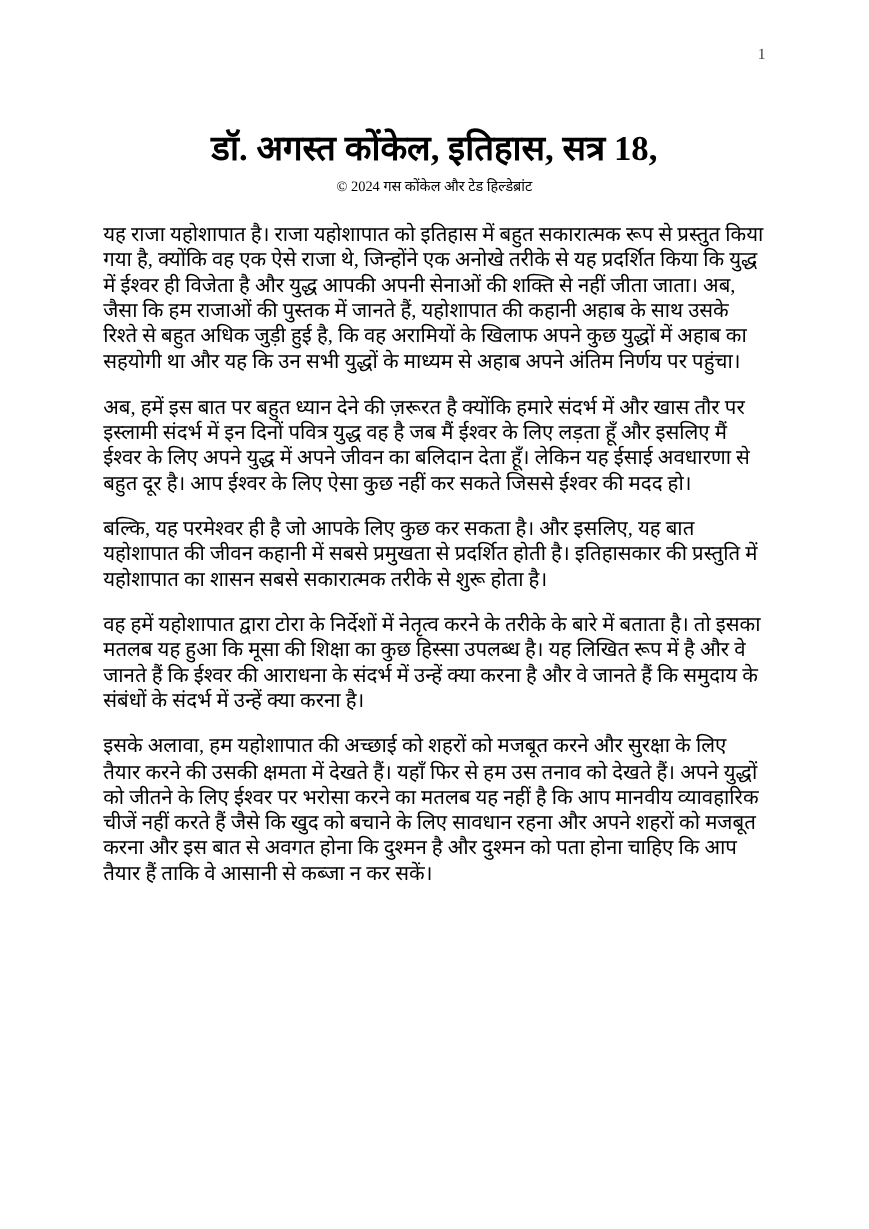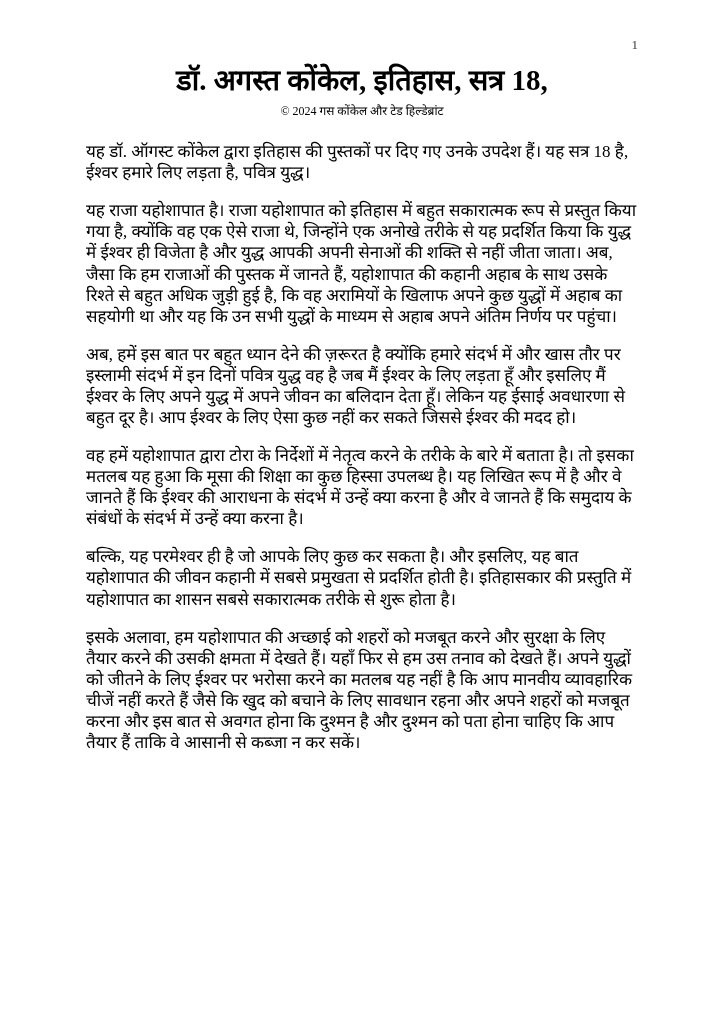--- a/index.html
+++ b/index.html
@@ -21,21 +21,21 @@
   }
   .page-number {
     position: absolute;
     top: 38px;
     right: 86px;
     font-size: 13px;
     color: #3a3a3a;
     line-height: 1;
   }
   .doc-header {
-    padding-top: 64px;
+    padding-top: 108px;
     text-align: center;
   }
   .doc-title {
     margin: 0;
     font-size: 29px;
     font-weight: bold;
     line-height: 1.13;
     letter-spacing: 0px;
   }
   .doc-title .title-line {
@@ -65,21 +65,20 @@
   <div class="page-number">1</div>
 
   <header class="doc-header">
     <h1 class="doc-title">
       <span class="title-line">डॉ. अगस्त कोंकेल, इतिहास, सत्र 18,</span>
     </h1>
     <div class="doc-copyright">© 2024 गस कोंकेल और टेड हिल्डेब्रांट</div>
   </header>
 
   <main class="body-text">
-      <p class="paragraph">यह डॉ. ऑगस्ट कोंकेल द्वारा इतिहास की पुस्तकों पर दिए गए उनके उपदेश हैं। यह सत्र 18 है, ईश्वर हमारे लिए लड़ता है, पवित्र युद्ध।</p>
       <p class="paragraph">यह राजा यहोशापात है। राजा यहोशापात को इतिहास में बहुत सकारात्मक रूप से प्रस्तुत किया गया है, क्योंकि वह एक ऐसे राजा थे, जिन्होंने एक अनोखे तरीके से यह प्रदर्शित किया कि युद्ध में ईश्वर ही विजेता है और युद्ध आपकी अपनी सेनाओं की शक्ति से नहीं जीता जाता। अब, जैसा कि हम राजाओं की पुस्तक में जानते हैं, यहोशापात की कहानी अहाब के साथ उसके रिश्ते से बहुत अधिक जुड़ी हुई है, कि वह अरामियों के खिलाफ अपने कुछ युद्धों में अहाब का सहयोगी था और यह कि उन सभी युद्धों के माध्यम से अहाब अपने अंतिम निर्णय पर पहुंचा।</p>
       <p class="paragraph">अब, हमें इस बात पर बहुत ध्यान देने की ज़रूरत है क्योंकि हमारे संदर्भ में और खास तौर पर इस्लामी संदर्भ में इन दिनों पवित्र युद्ध वह है जब मैं ईश्वर के लिए लड़ता हूँ और इसलिए मैं ईश्वर के लिए अपने युद्ध में अपने जीवन का बलिदान देता हूँ। लेकिन यह ईसाई अवधारणा से बहुत दूर है। आप ईश्वर के लिए ऐसा कुछ नहीं कर सकते जिससे ईश्वर की मदद हो।</p>
+      <p class="paragraph">बल्कि, यह परमेश्वर ही है जो आपके लिए कुछ कर सकता है। और इसलिए, यह बात यहोशापात की जीवन कहानी में सबसे प्रमुखता से प्रदर्शित होती है। इतिहासकार की प्रस्तुति में यहोशापात का शासन सबसे सकारात्मक तरीके से शुरू होता है।</p>
       <p class="paragraph">वह हमें यहोशापात द्वारा टोरा के निर्देशों में नेतृत्व करने के तरीके के बारे में बताता है। तो इसका मतलब यह हुआ कि मूसा की शिक्षा का कुछ हिस्सा उपलब्ध है। यह लिखित रूप में है और वे जानते हैं कि ईश्वर की आराधना के संदर्भ में उन्हें क्या करना है और वे जानते हैं कि समुदाय के संबंधों के संदर्भ में उन्हें क्या करना है।</p>
-      <p class="paragraph">बल्कि, यह परमेश्वर ही है जो आपके लिए कुछ कर सकता है। और इसलिए, यह बात यहोशापात की जीवन कहानी में सबसे प्रमुखता से प्रदर्शित होती है। इतिहासकार की प्रस्तुति में यहोशापात का शासन सबसे सकारात्मक तरीके से शुरू होता है।</p>
       <p class="paragraph">इसके अलावा, हम यहोशापात की अच्छाई को शहरों को मजबूत करने और सुरक्षा के लिए तैयार करने की उसकी क्षमता में देखते हैं। यहाँ फिर से हम उस तनाव को देखते हैं। अपने युद्धों को जीतने के लिए ईश्वर पर भरोसा करने का मतलब यह नहीं है कि आप मानवीय व्यावहारिक चीजें नहीं करते हैं जैसे कि खुद को बचाने के लिए सावधान रहना और अपने शहरों को मजबूत करना और इस बात से अवगत होना कि दुश्मन है और दुश्मन को पता होना चाहिए कि आप तैयार हैं ताकि वे आसानी से कब्जा न कर सकें।</p>
     </main>
 
 </div>
 
 </body></html>

